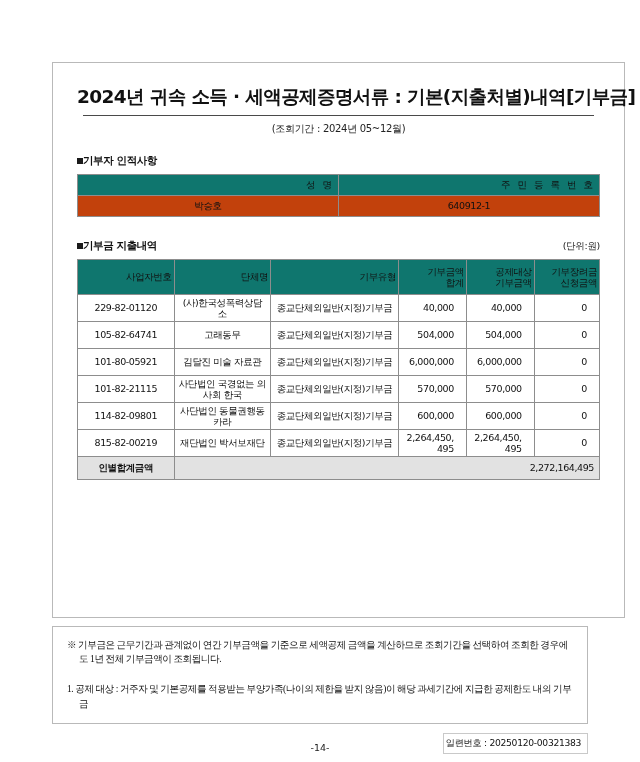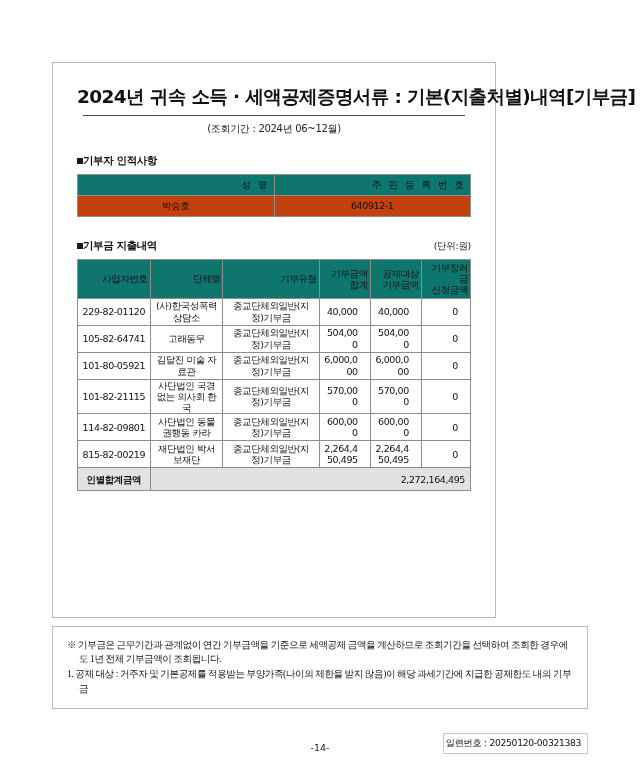--- a/index.html
+++ b/index.html
@@ -15,21 +15,21 @@
     -webkit-font-smoothing: antialiased;
     position: relative;
     overflow: hidden;
   }
 
   
   .page-frame {
     position: absolute;
     left: 52px;
     top: 62px;
-    width: 444px;
+    width: 573px;
     height: 556px;
     border: 1px solid #b9b9b9;
     box-sizing: border-box;
     background: #fff;
   }
   .page-inner {
     padding: 22px 24px 0 24px;
   }
 
   
@@ -155,21 +155,21 @@
   .note-line {
     font-size: 9.6px;
     line-height: 1.48;
     letter-spacing: -0.45px;
     color: #111;
     padding-left: 12px;
     text-indent: -12px;
     margin: 0;
     font-family: Liberation Serif, serif;
   }
-  .note-line + .note-line { margin-top: 1px; }
+  .note-line + .note-line { margin-top: 16px; }
 
   
   .page-number {
     position: absolute;
     left: 0;
     top: 742px;
     width: 640px;
     text-align: center;
     font-size: 9.5px;
     color: #222;
@@ -190,21 +190,21 @@
   }
 </style>
 </head>
 <body>
 
 <div class="page-frame">
   <div class="page-inner">
 
     <div class="doc-title">2024년 귀속 소득 · 세액공제증명서류 : 기본(지출처별)내역[기부금]</div>
     <hr class="title-rule">
-    <div class="doc-subtitle">(조회기간 : 2024년 06~12월)</div>
+    <div class="doc-subtitle">(조회기간 : 2024년 05~12월)</div>
 
     <div class="section-head">
       <div class="section-title">
         <span class="bullet-sq"></span>
         <span>기부자 인적사항</span>
       </div>
     </div>
 
     <table class="tbl-person">
       <colgroup>

